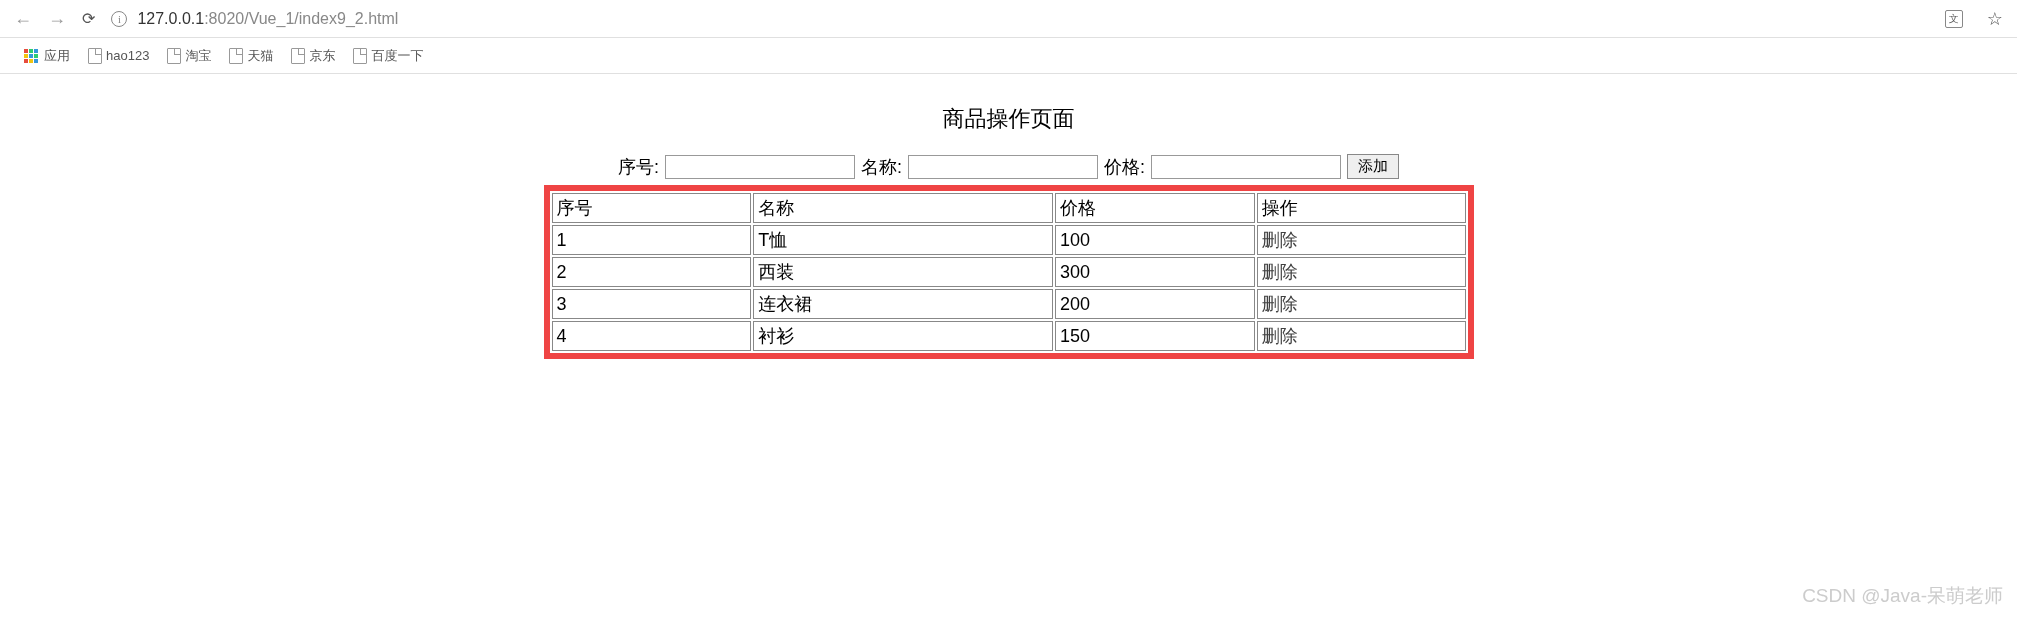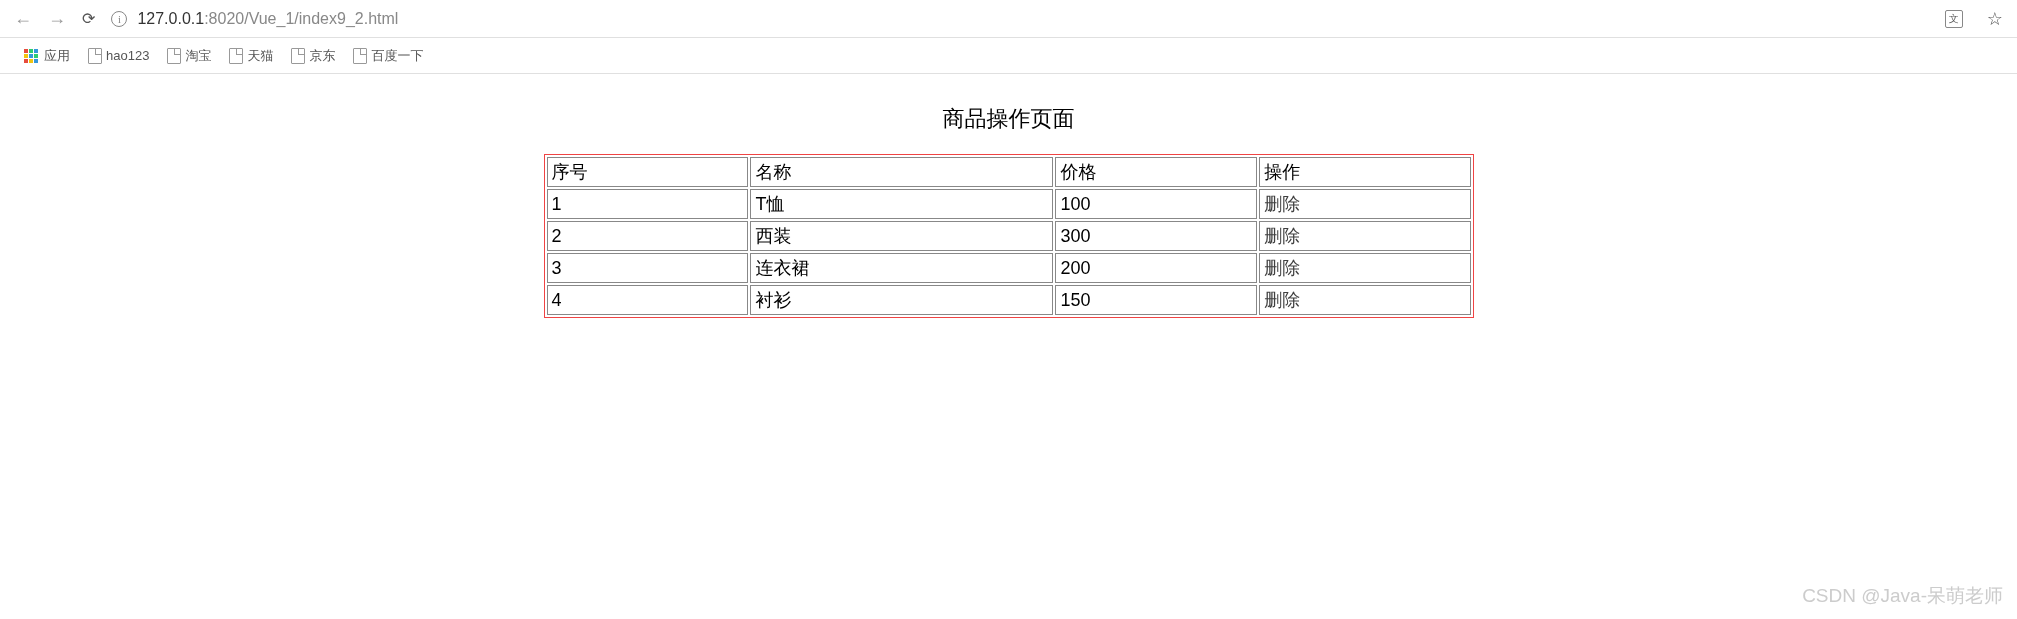--- a/index.html
+++ b/index.html
@@ -170,21 +170,21 @@
     .search-row input[type="text"] {
       width: 190px;
       height: 24px;
       border: 1px solid #999;
       padding: 0 4px;
       font-size: 14px;
     }
     table.product-table {
       border-collapse: separate;
       border-spacing: 2px;
-      border: 1px solid #ef4444;
+      border: 6px solid #ef4444;
       width: 930px;
       font-size: 18px;
     }
     table.product-table th,
     table.product-table td {
       border: 1px solid #888;
       padding: 2px 4px;
       text-align: left;
       font-weight: normal;
     }
@@ -258,20 +258,29 @@
   </div>
   <div class="bookmark-item">
     <span class="bookmark-icon"></span>
     <span>百度一下</span>
   </div>
 </div>
 
 <div class="page-content">
   <h2 class="page-title">商品操作页面</h2>
 
+  <div class="form-row">
+    <span>序号:</span>
+    <input type="text" style="">
+    <span>名称:</span>
+    <input type="text" style="">
+    <span>价格:</span>
+    <input type="text" style="">
+    <button class="add-btn">添加</button>
+  </div>
 
 
   <table class="product-table">
     <thead>
       <tr>
         <th>序号</th>
         <th>名称</th>
         <th>价格</th>
         <th>操作</th>
       </tr>

